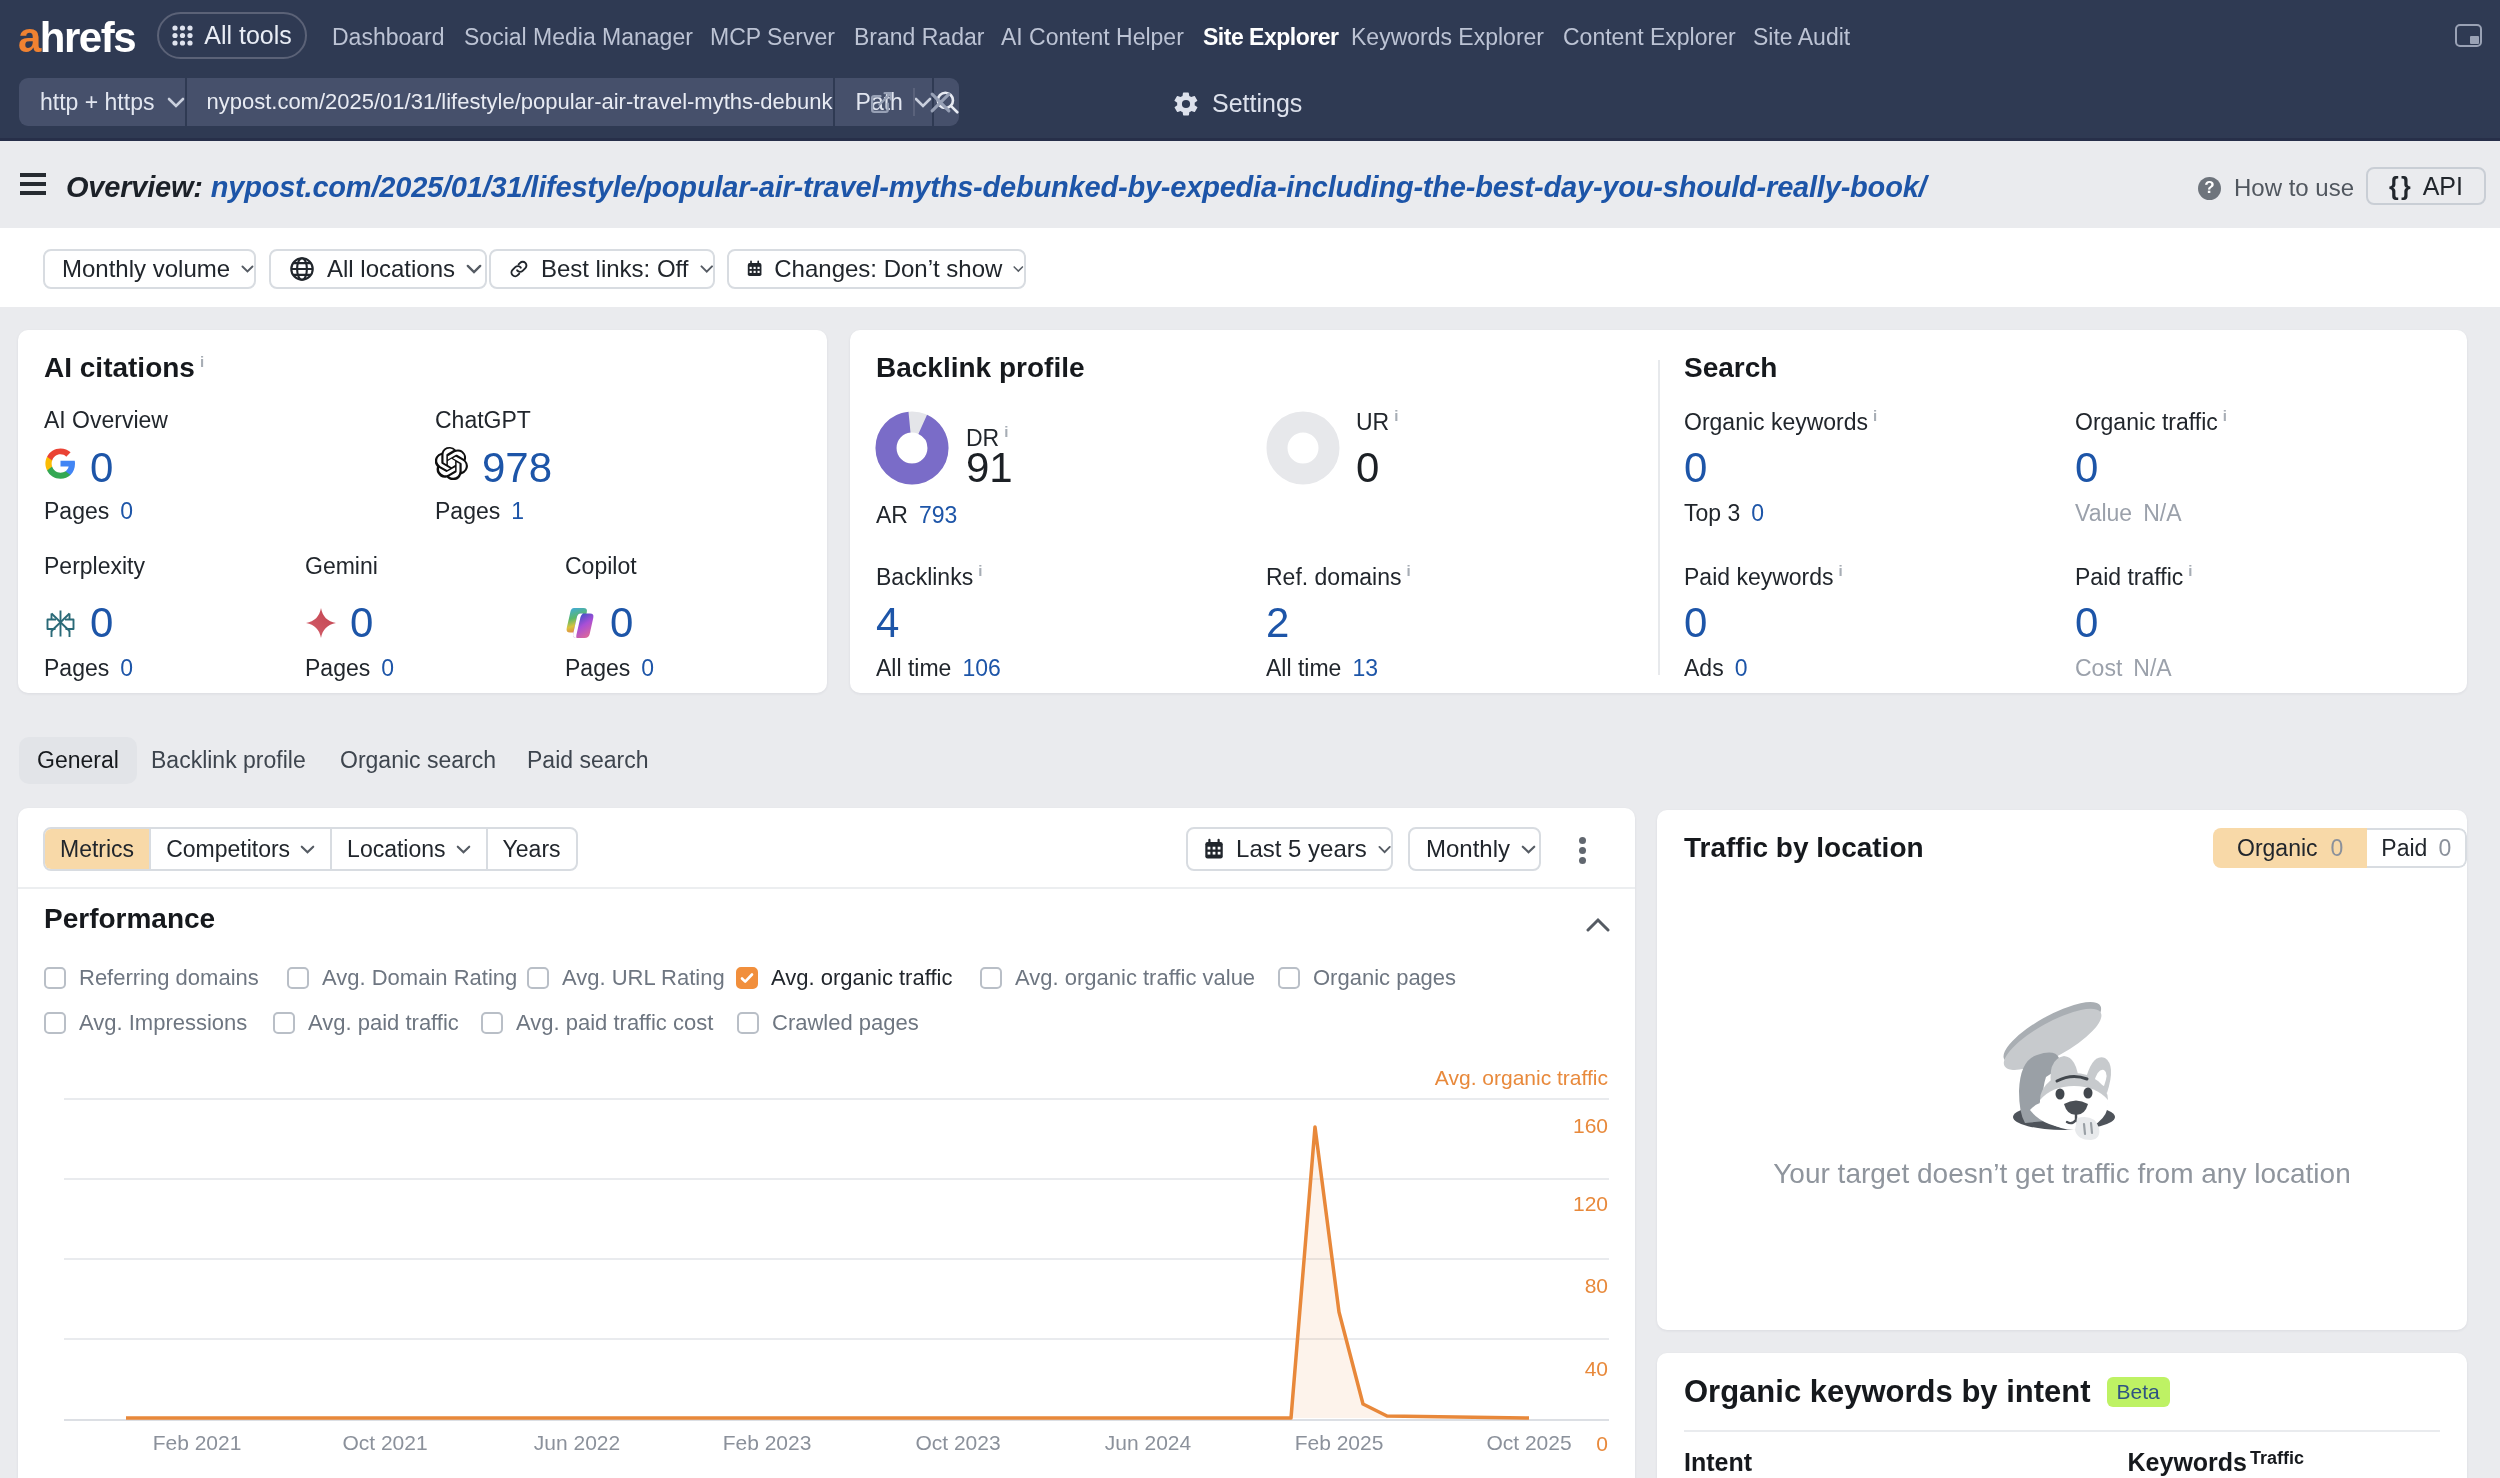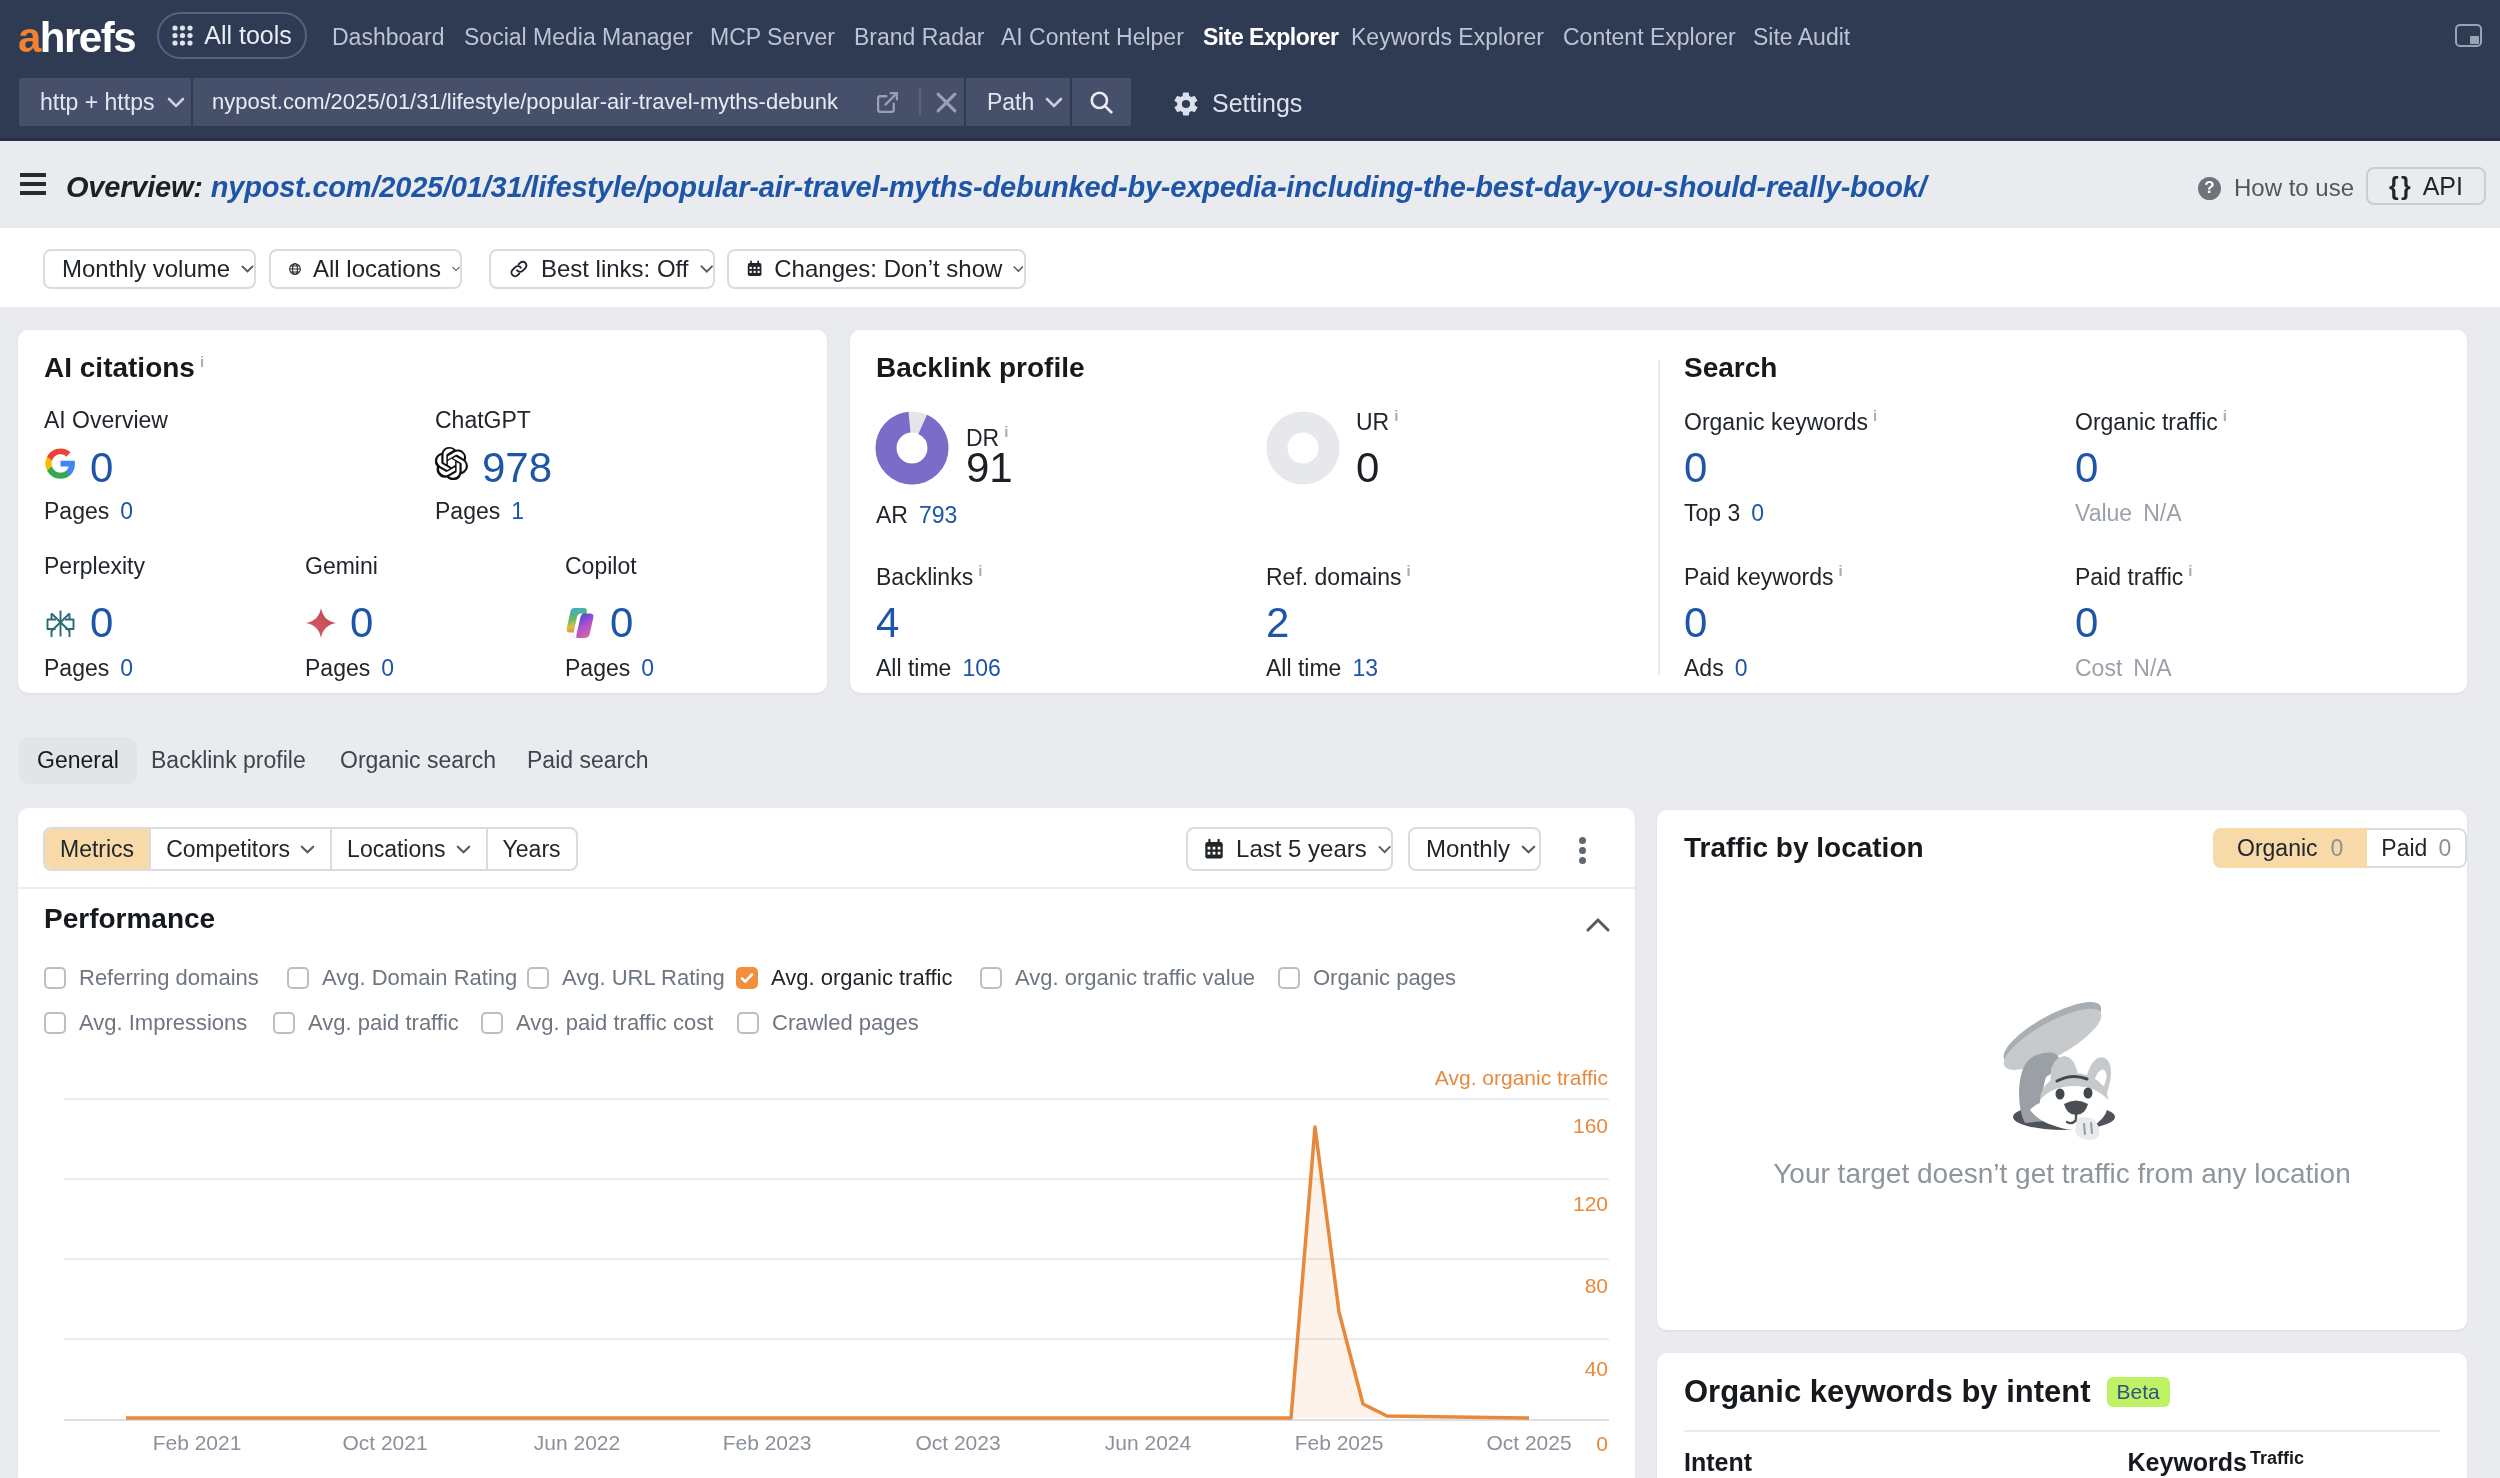--- a/index.html
+++ b/index.html
@@ -9,21 +9,21 @@
   
   .hdr { position:absolute; left:0; top:0; width:2500px; height:141px; background:#2f3a53; border-bottom:3px solid #272f49; }
   .logo { position:absolute; left:18px; top:14px; font-size:42px; font-weight:bold; letter-spacing:-1.5px; color:#fff; }
   .logo .a { color:#f08231; }
   .alltools { position:absolute; left:157px; top:12px; width:150px; height:47px; border:2px solid #5b6277; border-radius:24px; color:#e9edf5; font-size:25px; display:flex; align-items:center; justify-content:center; gap:11px; }
   .navlink { position:absolute; top:24px; font-size:23px; color:#bcc3d4; white-space:nowrap; }
   .navlink.on { color:#fff; font-weight:bold; letter-spacing:-0.5px; }
   .panelicon { position:absolute; top:24px; left:2455px; width:27px; height:23px; border:2.5px solid #9aa2b5; border-radius:5px; }
   .panelicon:after { content:""; position:absolute; right:1px; bottom:1px; width:9px; height:8px; background:#9aa2b5; border-radius:1px; }
   
-  .sbar { position:absolute; left:19px; top:78px; width:1112px; height:48px; border-radius:2px; background:#46506b; overflow:hidden; display:flex; }
+  .sbar { position:absolute; left:19px; top:78px; width:940px; height:48px; border-radius:9px; background:#46506b; overflow:hidden; display:flex; }
   .sseg { height:100%; display:flex; align-items:center; color:#e2e6f0; font-size:23px; white-space:nowrap; }
   .proto { width:174px; padding-left:21px; gap:13px; }
   .urlf  { width:783px; padding-left:19px; color:#e8ebf3; font-size:22px; border-left:2px solid #2f3a53; }
   .pathd { width:107px; padding-left:21px; gap:11px; border-left:2px solid #2f3a53; }
   .magb  { width:62px; border-left:2px solid #2f3a53; justify-content:center; }
   .settings { position:absolute; left:1172px; top:89px; display:flex; align-items:center; gap:12px; color:#dde1ec; font-size:25px; }
   
   .ovrow { position:absolute; left:0; top:141px; width:2500px; height:87px; background:#eaebee; }
   .burger { position:absolute; left:20px; top:173px; width:26px; height:3.5px; background:#262b31; box-shadow:0 9px 0 #262b31, 0 18px 0 #262b31; }
   .ovtitle { position:absolute; left:66px; top:171px; font-size:29px; font-weight:bold; color:#1c2128; white-space:nowrap; letter-spacing:-0.2px;font-style:italic; }
@@ -128,21 +128,21 @@
 <div class="ovtitle">Overview: <a>nypost.com/2025/01/31/lifestyle/popular-air-travel-myths-debunked-by-expedia-including-the-best-day-you-should-really-book/</a></div>
 <div class="howto"><div class="qmark">?</div>How to use</div>
 <div class="apibtn"><b>{ }</b> API</div>
 
 <div class="fband"></div>
 <div class="fbtn" style="left:43px; width:213px; padding-left:17px;">Monthly volume
   <svg width="16" height="10" viewBox="0 0 18 11">
       <path d="M2 2l7 7 7-7" stroke="#555b63" stroke-width="2.6" fill="none" stroke-linecap="round"></path>
     </svg>
 </div>
-<div class="fbtn" style="left:269px; width:193px; padding-left:17px;">
+<div class="fbtn" style="left:269px; width:218px; padding-left:17px;">
   <svg width="28" height="28" viewBox="0 0 24 24" fill="none" stroke="#21262c" stroke-width="1.8">
       <circle cx="12" cy="12" r="9.2"></circle>
       <ellipse cx="12" cy="12" rx="4.2" ry="9.2"></ellipse>
       <path d="M3 12h18M4.3 7h15.4M4.3 17h15.4"></path>
     </svg>
   All locations
   <svg width="16" height="10" viewBox="0 0 18 11">
       <path d="M2 2l7 7 7-7" stroke="#555b63" stroke-width="2.6" fill="none" stroke-linecap="round"></path>
     </svg>
 </div>

